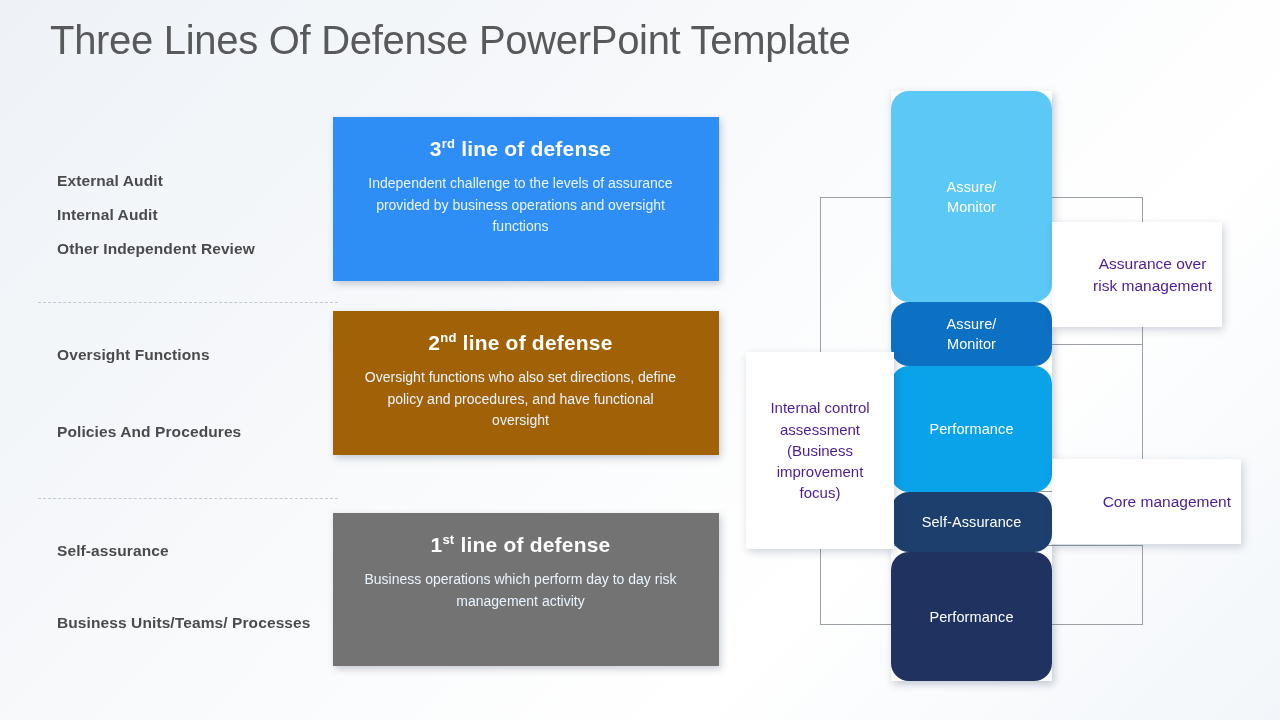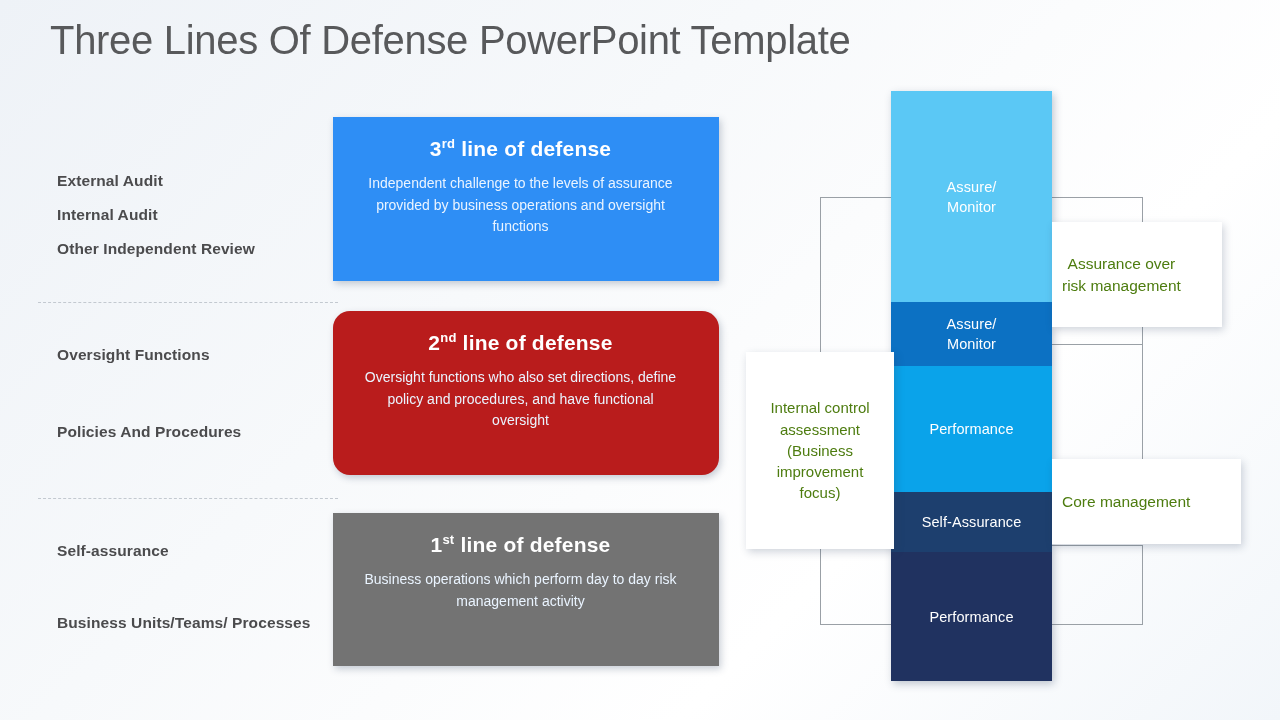--- a/index.html
+++ b/index.html
@@ -89,21 +89,21 @@
     vertical-align: super;
     line-height: 0;
   }
   .line-box .lb-desc {
     font-size: 14px;
     line-height: 1.55;
     color: #eaf4ff;
     font-weight: 400;
   }
   #box3 { top: 117px; height: 164px; background: #2e8ef5; }
-  #box2 { top: 311px; height: 164px; background: #b91c1c; border-radius: 17px; }
+  #box2 { top: 311px; height: 144px; background: #a16207; }
   #box1 { top: 513px; height: 153px; background: #737373; }
 
   
   .bracket {
     position: absolute;
     border: 1px solid #9aa0a6;
     box-sizing: border-box;
     background: transparent;
   }
   
@@ -127,37 +127,38 @@
     box-sizing: border-box;
     display: flex;
     align-items: center;
     justify-content: center;
     text-align: center;
     color: #ffffff;
     font-size: 14.5px;
     line-height: 1.38;
     font-weight: 400;
     letter-spacing: 0.1px;
+    border-radius: 18px;
   }
   .seg .seg-txt { white-space: pre-line; }
   #seg1 { height: 211px; background: #5bc8f5; }
   #seg2 { height: 64px;  background: #0c71c3; }
   #seg3 { height: 126px; background: #0aa3ea; }
   #seg4 { height: 60px;  background: #1d3f6e; }
   #seg5 { height: 129px; background: #203260; }
 
   
   .callout {
     position: absolute;
     box-sizing: border-box;
     background: #ffffff;
-    color: #4d7c0f;
+    color: #4c1d95;
     display: flex;
     align-items: center;
-    justify-content: flex-start;
+    justify-content: flex-end;
     text-align: center;
     box-shadow: 2px 3px 8px rgba(40,60,90,0.22);
     font-size: 15.5px;
     line-height: 1.42;
     font-weight: 400;
   }
   .callout .co-txt { white-space: pre-line; padding: 0 10px; }
   #co-internal { left: 746px;  top: 352px; width: 148px; height: 197px; font-size: 15px; }
   #co-assurance{ left: 1052px; top: 222px; width: 170px; height: 105px; }
   #co-core     { left: 1052px; top: 459px; width: 189px; height: 85px; }

